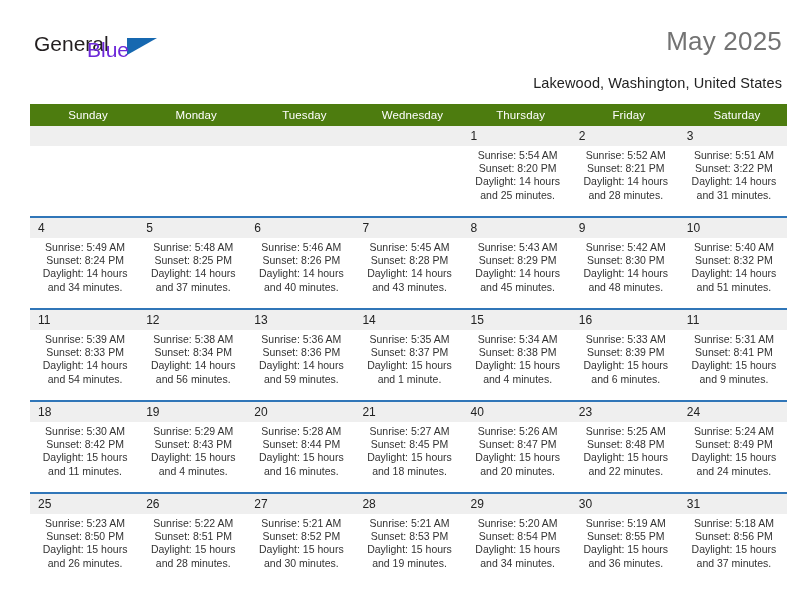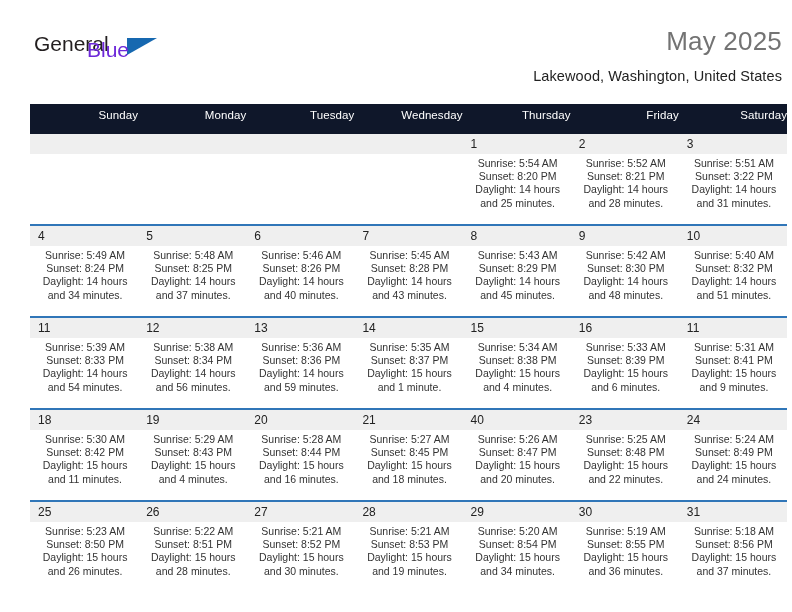--- a/index.html
+++ b/index.html
@@ -74,40 +74,40 @@
     color: #737373;
     line-height: 30px;
     font-weight: normal;
     margin: 0;
     letter-spacing: 0.2px;
   }
   .cal-location {
     font-size: 14.5px;
     color: #222222;
     line-height: 20px;
-    margin-top: 10px;
+    margin-top: 17px;
     letter-spacing: 0.1px;
   }
 
   
   .calendar {
     position: absolute;
     left: 30px;
     top: 104px;
     width: 757px;
     border-collapse: collapse;
     table-layout: fixed;
   }
   .calendar th {
-    background: #0f172a;
+    background: #4d7c0f;
     color: #ffffff;
     font-size: 11.5px;
     font-weight: normal;
-    text-align: right;
-    padding: 5px 0 13px 8px;
+    text-align: center;
+    padding: 5px 0 5px 8px;
     height: 11px;
     letter-spacing: 0.1px;
   }
   .calendar td {
     vertical-align: top;
     padding: 0;
     width: 108.1px;
     height: 90px;
     border-top: 2px solid #3076b8;
   }

